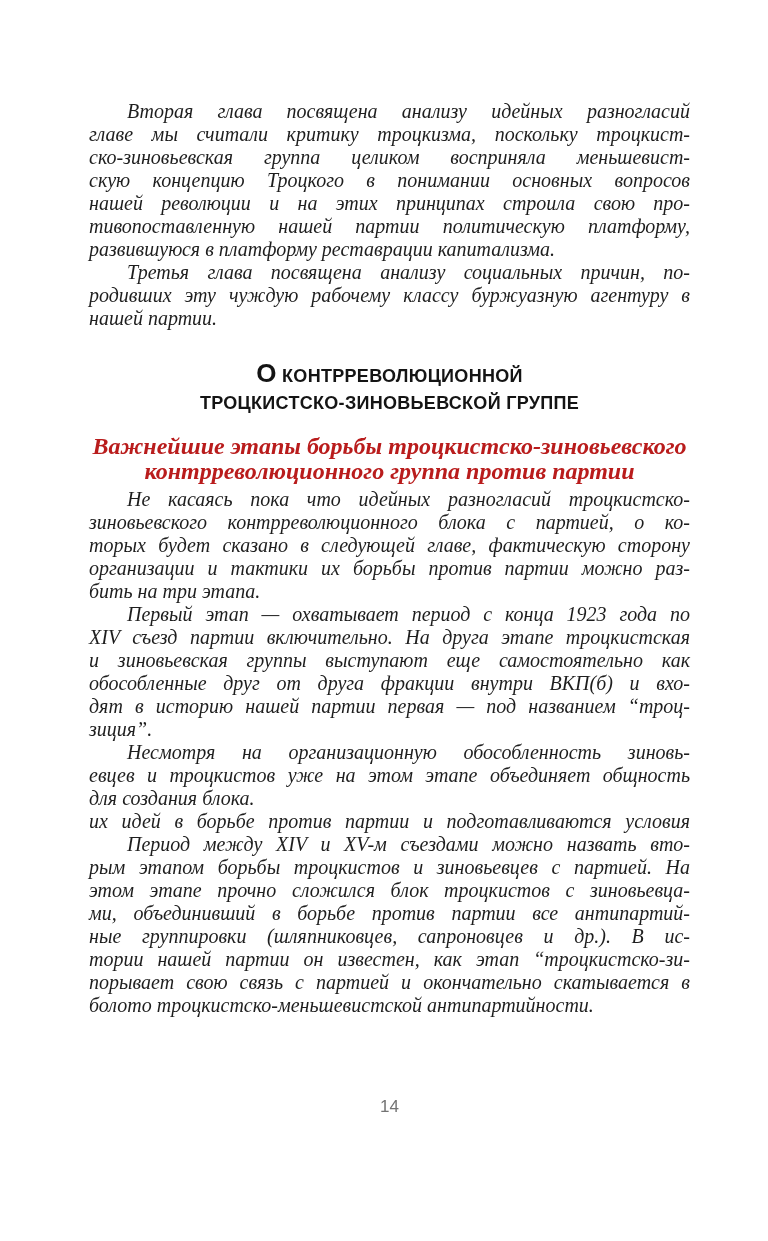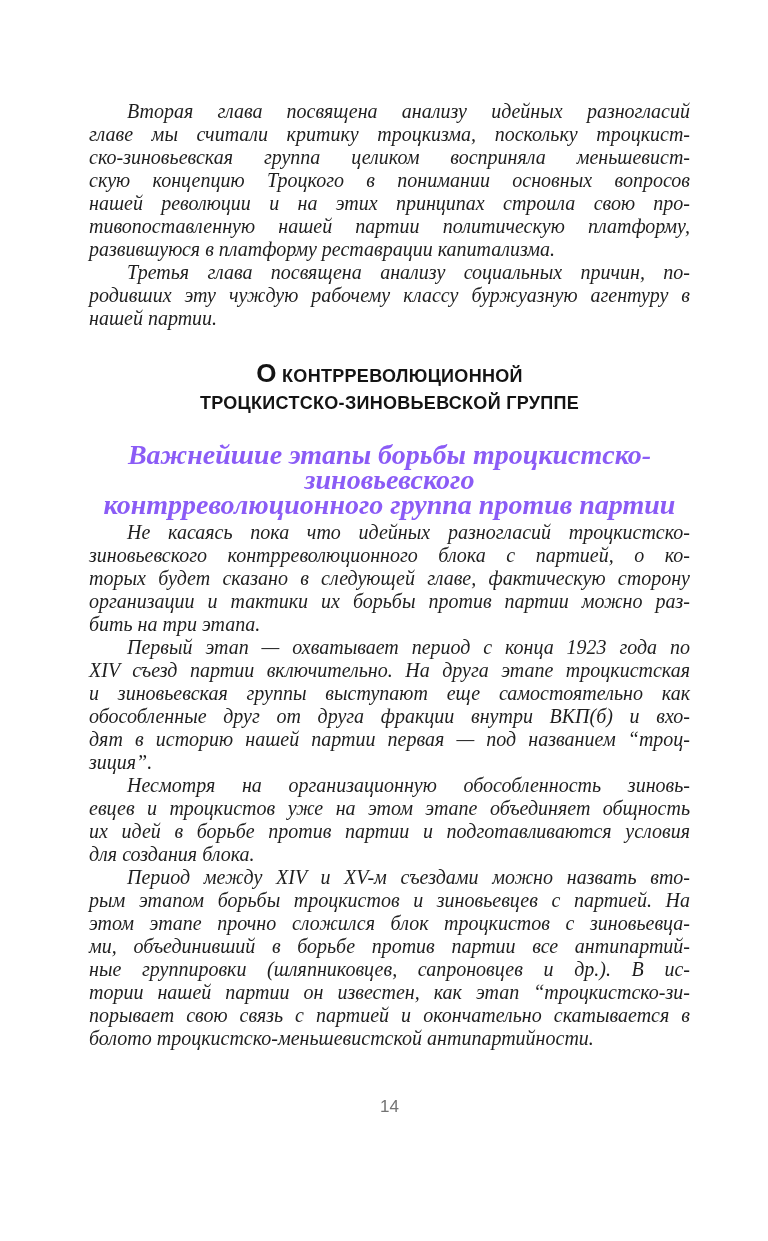--- a/index.html
+++ b/index.html
@@ -49,26 +49,26 @@
   .chapter-heading .h-line {
     font-size: 18px;
     line-height: 27px;
   }
   .chapter-heading .initial {
     font-size: 26px;
     line-height: 27px;
     vertical-align: baseline;
   }
   .section-subheading {
-    margin-top: 25px;
-    font-size: 28px;
+    margin-top: 17px;
+    font-size: 24px;
     line-height: 25px;
     font-weight: 700;
     font-style: italic;
-    color: #8b5cf6;
+    color: #b91c1c;
   }
   .section-subheading .line {
     text-align: center;
   }
   .body-start {
     margin-top: 4px;
   }
   .page-number {
     position: absolute;
     top: 1097px;
@@ -128,22 +128,22 @@
         <div class="line">XIV съезд партии включительно. На друга этапе троцкистская</div>
         <div class="line">и зиновьевская группы выступают еще самостоятельно как</div>
         <div class="line">обособленные друг от друга фракции внутри ВКП(б) и вхо-</div>
         <div class="line">дят в историю нашей партии первая — под названием “троц-</div>
         <div class="line last">зиция”.</div>
       </div>
 
     <div class="para">
         <div class="line first">Несмотря на организационную обособленность зиновь-</div>
         <div class="line">евцев и троцкистов уже на этом этапе объединяет общность</div>
+        <div class="line last">для создания блока.</div>
         <div class="line">их идей в борьбе против партии и подготавливаются условия</div>
-        <div class="line last">для создания блока.</div>
       </div>
 
     <div class="para">
         <div class="line first">Период между XIV и XV-м съездами можно назвать вто-</div>
         <div class="line">рым этапом борьбы троцкистов и зиновьевцев с партией. На</div>
         <div class="line">этом этапе прочно сложился блок троцкистов с зиновьевца-</div>
         <div class="line">ми, объединивший в борьбе против партии все антипартий-</div>
         <div class="line">ные группировки (шляпниковцев, сапроновцев и др.). В ис-</div>
         <div class="line">тории нашей партии он известен, как этап “троцкистско-зи-</div>
         <div class="line">порывает свою связь с партией и окончательно скатывается в</div>

